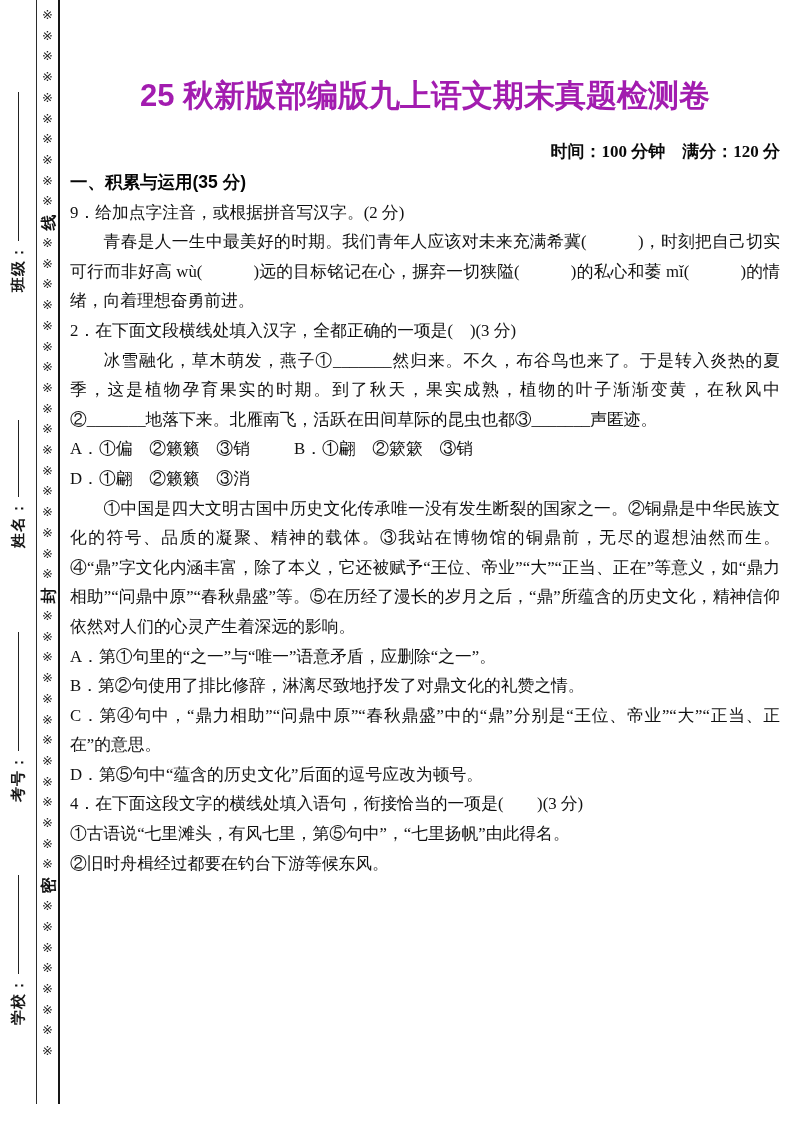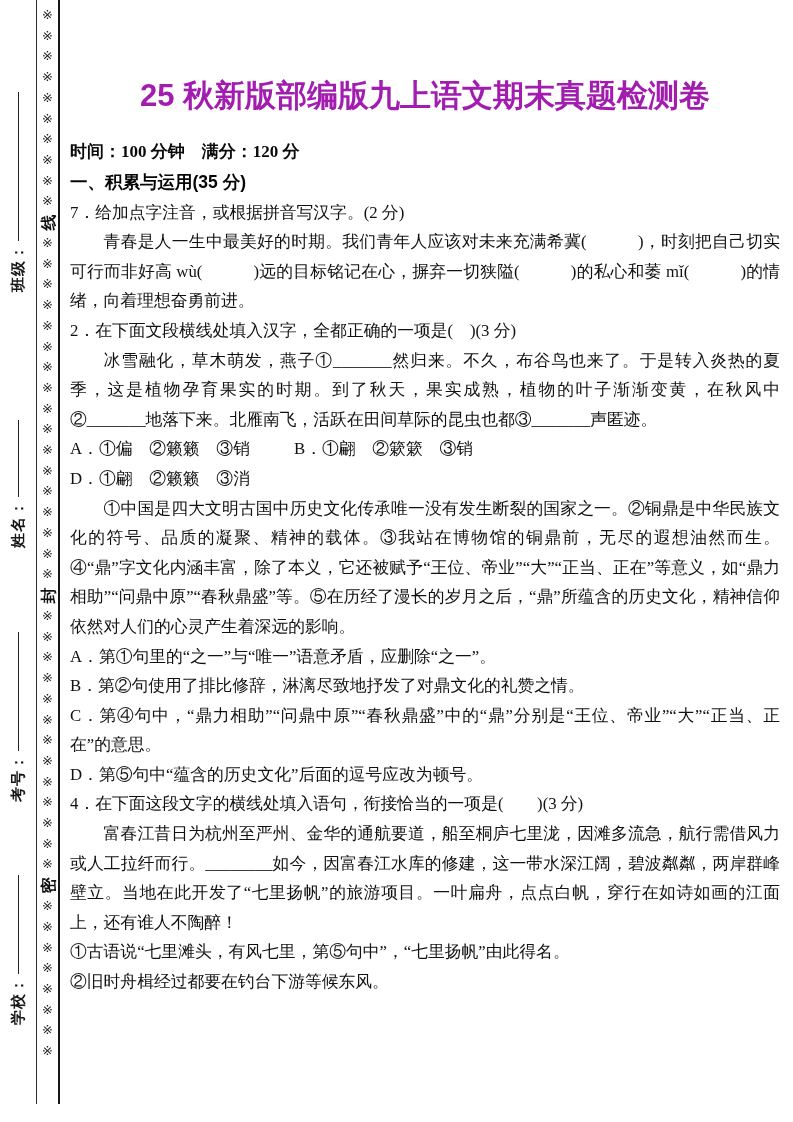--- a/index.html
+++ b/index.html
@@ -39,21 +39,21 @@
   #lbl-examno{top:802px;width:170px;}
   #lbl-school{top:1025px;width:150px;}
   
   .content{position:absolute;left:70px;top:0;width:710px;}
   .title{
     font-family:"Liberation Sans","DejaVu Sans",sans-serif;
     font-weight:bold;font-size:31px;line-height:40px;
     text-align:center;margin:76px 0 0 0;color:#a21caf;
   }
   .meta{
-    text-align:left;font-weight:bold;font-size:17px;line-height:24px;
+    text-align:right;font-weight:bold;font-size:17px;line-height:24px;
     margin-top:24px;color:#0a0a0a;
   }
   .sec-head{
     font-family:"Liberation Sans","DejaVu Sans",sans-serif;
     font-weight:bold;font-size:17.5px;line-height:29.6px;
     margin-top:4px;color:#050505;
   }
   .content p{
     margin:0;font-size:16.8px;line-height:29.6px;
     text-align:justify;text-justify:inter-ideograph;
@@ -141,37 +141,36 @@
 </div>
 
 <div class="content">
 
   <div class="title">25 秋新版部编版九上语文期末真题检测卷</div>
 
   <div class="meta">时间：100 分钟　满分：120 分</div>
 
   <div class="sec-head">一、积累与运用(35 分)</div>
 
-  <p>7．给加点字注音，或根据拼音写汉字。(2 分)</p>
+  <p>9．给加点字注音，或根据拼音写汉字。(2 分)</p>
   <p class="indent">青春是人一生中最美好的时期。我们青年人应该对未来充满希冀(　　　)，时刻把自己切实可行而非好高 wù(　　　)远的目标铭记在心，摒弃一切狭隘(　　　)的私心和萎 mǐ(　　　)的情绪，向着理想奋勇前进。</p>
 
   <p>2．在下面文段横线处填入汉字，全都正确的一项是(　)(3 分)</p>
   <p class="indent">冰雪融化，草木萌发，燕子①_______然归来。不久，布谷鸟也来了。于是转入炎热的夏季，这是植物孕育果实的时期。到了秋天，果实成熟，植物的叶子渐渐变黄，在秋风中②_______地落下来。北雁南飞，活跃在田间草际的昆虫也都③_______声匿迹。</p>
   <div class="opt-row">
     <span class="c1">A．①偏　②籁籁　③销</span>
     <span class="c2">B．①翩　②簌簌　③销</span>
   </div>
   <div class="opt-row">
     <span class="c2">D．①翩　②籁籁　③消</span>
   </div>
 
   <p class="indent">①中国是四大文明古国中历史文化传承唯一没有发生断裂的国家之一。②铜鼎是中华民族文化的符号、品质的凝聚、精神的载体。③我站在博物馆的铜鼎前，无尽的遐想油然而生。④“鼎”字文化内涵丰富，除了本义，它还被赋予“王位、帝业”“大”“正当、正在”等意义，如“鼎力相助”“问鼎中原”“春秋鼎盛”等。⑤在历经了漫长的岁月之后，“鼎”所蕴含的历史文化，精神信仰依然对人们的心灵产生着深远的影响。</p>
   <p>A．第①句里的“之一”与“唯一”语意矛盾，应删除“之一”。</p>
   <p>B．第②句使用了排比修辞，淋漓尽致地抒发了对鼎文化的礼赞之情。</p>
   <p>C．第④句中，“鼎力相助”“问鼎中原”“春秋鼎盛”中的“鼎”分别是“王位、帝业”“大”“正当、正在”的意思。</p>
   <p>D．第⑤句中“蕴含的历史文化”后面的逗号应改为顿号。</p>
 
   <p>4．在下面这段文字的横线处填入语句，衔接恰当的一项是(　　)(3 分)</p>
-  <p class="indent">富春江昔日为杭州至严州、金华的通航要道，船至桐庐七里泷，因滩多流急，航行需借风力或人工拉纤而行。________如今，因富春江水库的修建，这一带水深江阔，碧波粼粼，两岸群峰壁立。当地在此开发了“七里扬帆”的旅游项目。一叶扁舟，点点白帆，穿行在如诗如画的江面上，还有谁人不陶醉！</p>
   <p>①古语说“七里滩头，有风七里，第⑤句中”，“七里扬帆”由此得名。</p>
   <p>②旧时舟楫经过都要在钓台下游等候东风。</p>
 
 </div>
 
 </body></html>

